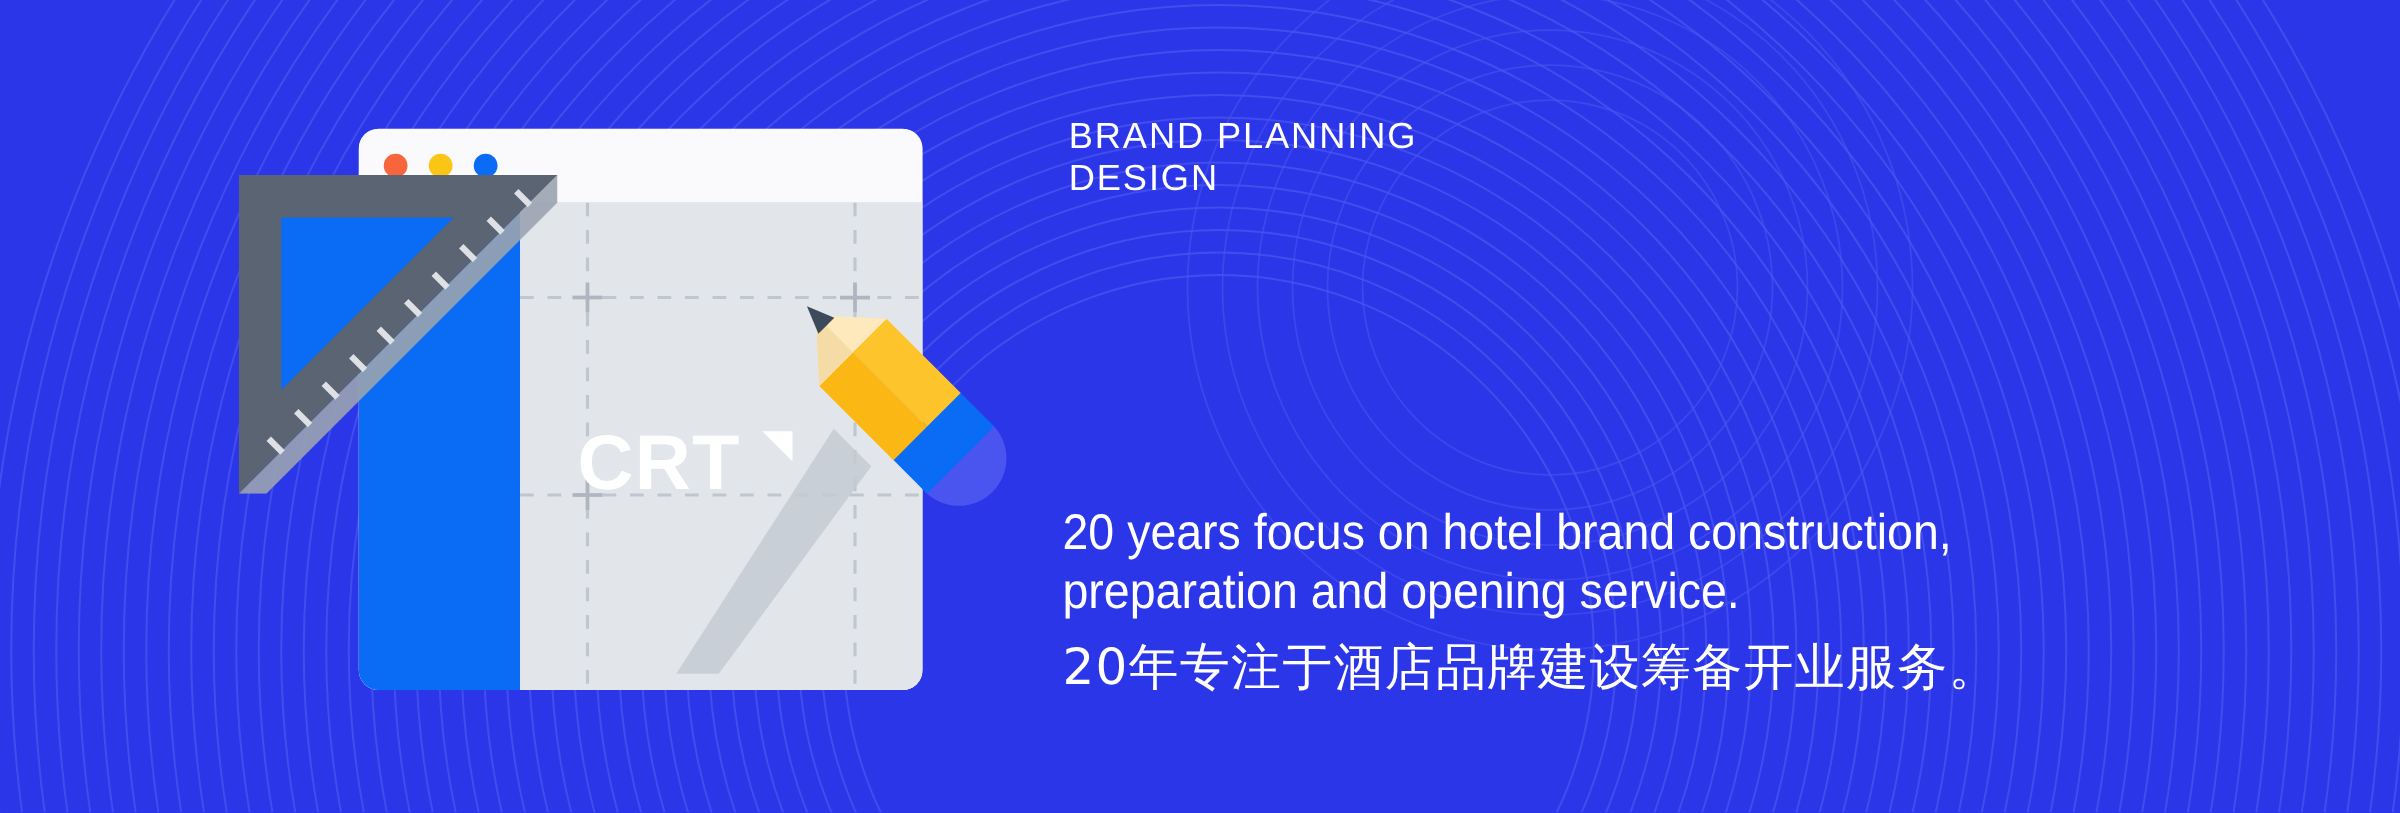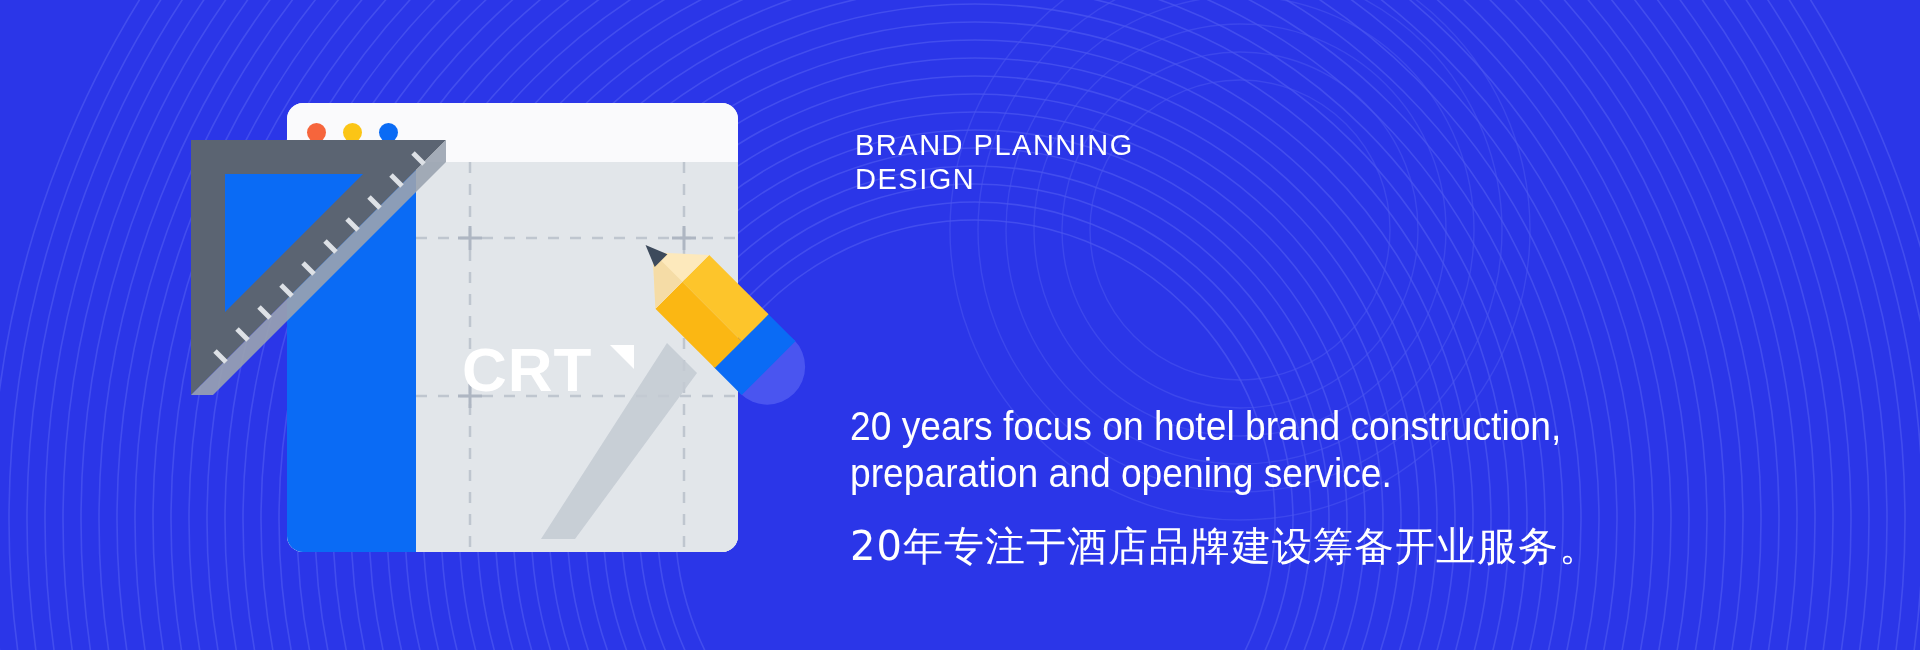--- a/index.html
+++ b/index.html
@@ -56,21 +56,21 @@
   }
 
   
   .pencil{
     position:absolute;left:280px;top:130px;width:290px;height:290px;
     pointer-events:none;
   }
 
   
   .heading-block{
-    position:absolute;left:855px;top:92px;width:700px;margin-top:36px;
+    position:absolute;left:855px;top:92px;width:700px;
   }
   .heading-en{
     color:#FFFFFF;font-size:29px;line-height:34px;letter-spacing:1.5px;
     font-weight:400;font-family:"Liberation Sans",sans-serif;
     white-space:pre-line;
   }
   .heading-cn{
     margin-top:6px;font-size:21px;color:#FFFFFF;letter-spacing:1px;
     font-family:"DejaVu Sans","Liberation Sans",sans-serif;
   }
@@ -80,21 +80,21 @@
   .tagline-block{
     position:absolute;left:850px;top:403px;width:900px;
   }
   .tagline-en{
     color:#FFFFFF;font-size:40px;line-height:47px;font-weight:400;
     font-family:"Liberation Sans",sans-serif;
     transform:scaleX(0.93);transform-origin:left center;
     white-space:pre-line;
   }
   .tagline-cn{
-    margin-top:25px;color:#FFFFFF;font-size:40px;line-height:48px;
+    margin-top:13px;color:#FFFFFF;font-size:40px;line-height:48px;
     letter-spacing:1px;
     font-family:"DejaVu Sans","Liberation Sans",sans-serif;
   }
 </style>
 </head>
 <body>
 
 <div class="banner">
 
   <div class="rings">

